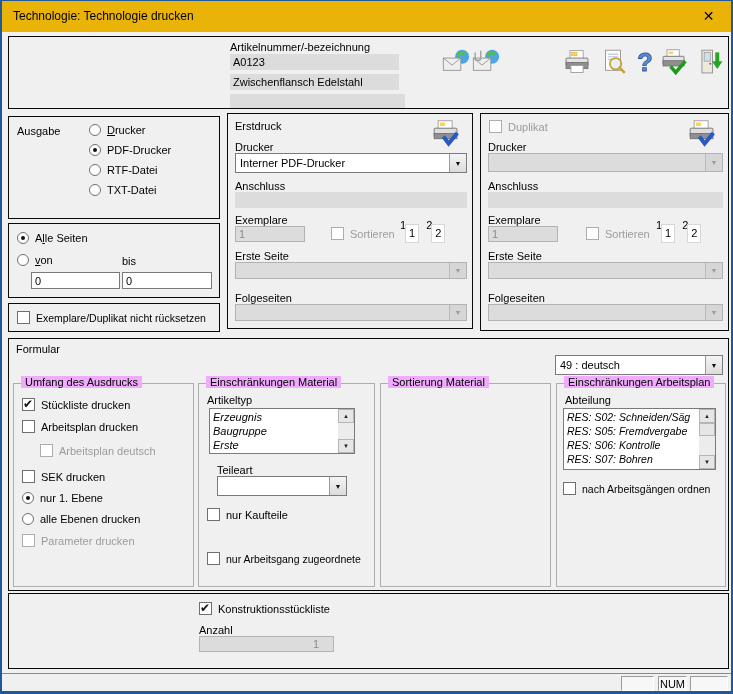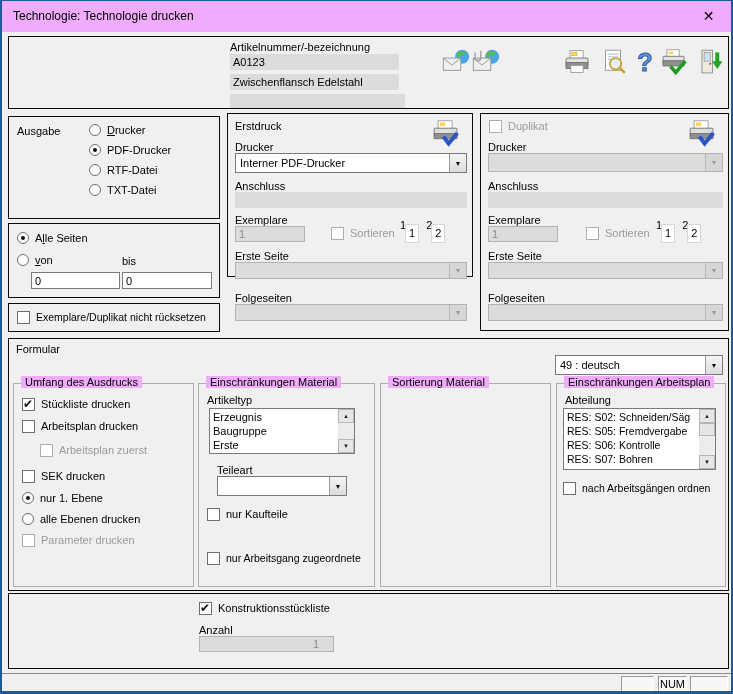--- a/index.html
+++ b/index.html
@@ -4,46 +4,46 @@
 <style>
   html,body{margin:0;padding:0;background:#c8c8c8;}
   *{box-sizing:border-box;}
   .window{
     position:relative;width:733px;height:694px;
     background:#f0f0f0;
     border:2px solid #20589c;border-top-width:1px;border-bottom-width:3px;
     font-family:"Liberation Sans",sans-serif;font-size:11px;color:#000;
     overflow:hidden;
   }
-  .titlebar{position:absolute;left:0;top:0;width:100%;height:31px;background:#f0abfc;}
+  .titlebar{position:absolute;left:0;top:0;width:100%;height:31px;background:#eab308;}
   .title{position:absolute;left:11px;top:8px;font-size:12px;white-space:nowrap;}
   .closebtn{position:absolute;right:0;top:0;width:45px;height:30px;display:flex;align-items:center;justify-content:center;font-size:14px;color:#000;cursor:default;}
   .box{position:absolute;border:1px solid #0a0a0a;background:#f0f0f0;}
   .lbl{position:absolute;white-space:nowrap;}
   .flatfield{position:absolute;background:#dcdcdc;display:flex;align-items:center;padding:0 3px;white-space:nowrap;overflow:hidden;}
   .tinput{position:absolute;background:#fff;border:1px solid #7a7a7a;display:flex;align-items:center;padding:0 3px;}
   .tinput.disabled{background:#dcdcdc;border-color:#b3b3b3;color:#8a8a8a;}
   .tinput.right{justify-content:flex-end;padding-right:14px;}
   .combo{position:absolute;background:#fff;border:1px solid #7a7a7a;display:flex;align-items:stretch;}
   .combo .val{flex:1;padding-left:4px;display:flex;align-items:center;white-space:nowrap;overflow:hidden;}
   .combo .btn{width:17px;flex:none;background:linear-gradient(#f4f4f4,#dcdcdc);border-left:1px solid #9a9a9a;display:flex;align-items:center;justify-content:center;font-size:7px;color:#111;}
   .combo.disabled{background:#dcdcdc;border-color:#b3b3b3;}
   .combo.disabled .btn{background:#d6d6d6;color:#9a9a9a;border-left-color:#b9b9b9;}
-  .cb{position:absolute;display:flex;align-items:flex-start;white-space:nowrap;}
+  .cb{position:absolute;display:flex;align-items:center;white-space:nowrap;}
   .cb .bx{width:13px;height:13px;background:#fff;border:1px solid #6f6f6f;position:relative;flex:none;margin-right:6px;}
   .cb.checked .bx::after{content:"✔";position:absolute;left:0px;top:-2px;font-size:12px;color:#111;}
   .cb.disabled{color:#9b9b9b;}
   .cb.disabled .bx{border-color:#adadad;}
   .rb{position:absolute;display:flex;align-items:center;white-space:nowrap;}
   .rb .ci{width:12px;height:12px;border-radius:50%;background:#fff;border:1px solid #6f6f6f;position:relative;flex:none;margin-right:6px;}
   .rb.selected .ci::after{content:"";position:absolute;left:3px;top:3px;width:4px;height:4px;border-radius:50%;background:#111;}
   .group{position:absolute;border:1px solid #adadad;}
   .group .gtitle{position:absolute;top:-8px;left:7px;background:#f0abfc;padding:0 4px;white-space:nowrap;}
   .listbox{position:absolute;background:#fff;border:1px solid #7a7a7a;display:flex;}
-  .listbox .items{flex:1;overflow:hidden;padding:1px 0 0 3px;line-height:14px;white-space:nowrap;}
+  .listbox .items{flex:1;overflow:hidden;padding:1px 0 0 3px;line-height:14px;white-space:nowrap;font-style:italic;}
   .listbox .sb{width:16px;flex:none;background:#ececec;display:flex;flex-direction:column;}
   .sbbtn{height:14px;background:#e6e6e6;border:1px solid #b5b5b5;font-size:6px;display:flex;align-items:center;justify-content:center;color:#222;}
   .sbbtn.bottom{margin-top:auto;}
   .sbthumb{height:13px;background:#e6e6e6;border:1px solid #b5b5b5;}
   .ticon{position:absolute;width:28px;height:30px;}
   .ticon svg{width:100%;height:100%;display:block;}
   .collate{position:absolute;display:flex;align-items:flex-start;}
   .cnum{font-size:11px;line-height:11px;}
   .cpage{display:inline-block;width:12px;height:17px;background:#fff;box-shadow:0 0 0 1px #d7d7d7;font-size:11px;text-align:center;line-height:17px;margin:5px 0 0 0px;}
   .c2{margin-left:8px;}
@@ -162,21 +162,21 @@
     <div class="tinput" style="left:113px;top:48px;width:90px;height:17px">0</div>
   </div>
 
   <div class="box" style="left:6px;top:302px;width:212px;height:29px">
     <span class="cb" style="left:8px;top:7px;font-size:10.5px">
         <span class="bx"></span>
         <span>Exemplare/Duplikat nicht rücksetzen</span>
       </span>
   </div>
 
-  <div class="box" style="left:225px;top:112px;width:246px;height:164px">
+  <div class="box" style="left:225px;top:112px;width:246px;height:216px">
     <span class="lbl" style="left:7px;top:6px">Erstdruck</span>
     <span class="ticon" style="left:204px;top:4px">
       <svg viewBox="0 0 32 32">
         <rect x="7" y="2" width="16" height="9" fill="#fff" stroke="#9a9a9a"></rect>
         <rect x="9" y="4" width="6" height="4" fill="#ffd34d"></rect>
         <rect x="2.5" y="10.5" width="26" height="10" rx="1" fill="#dedede" stroke="#707070"></rect>
         <rect x="2.5" y="16.5" width="26" height="6" fill="#909090" stroke="#707070"></rect>
         <path d="M13 20l6 8 10-12" fill="none" stroke="#2a57c8" stroke-width="4.5"></path>
       </svg>
     </span>
@@ -269,21 +269,21 @@
       <span class="cb checked" style="left:8px;top:14px">
           <span class="bx"></span>
           <span>Stückliste drucken</span>
         </span>
       <span class="cb" style="left:8px;top:36px">
           <span class="bx"></span>
           <span>Arbeitsplan drucken</span>
         </span>
       <span class="cb disabled" style="left:26px;top:60px">
           <span class="bx"></span>
-          <span>Arbeitsplan zuerst</span>
+          <span>Arbeitsplan deutsch</span>
         </span>
       <span class="cb" style="left:8px;top:86px">
           <span class="bx"></span>
           <span>SEK drucken</span>
         </span>
       <span class="rb selected" style="left:8px;top:108px">
           <span class="ci"></span>
           <span>nur 1. Ebene</span>
         </span>
       <span class="rb" style="left:8px;top:129px">

